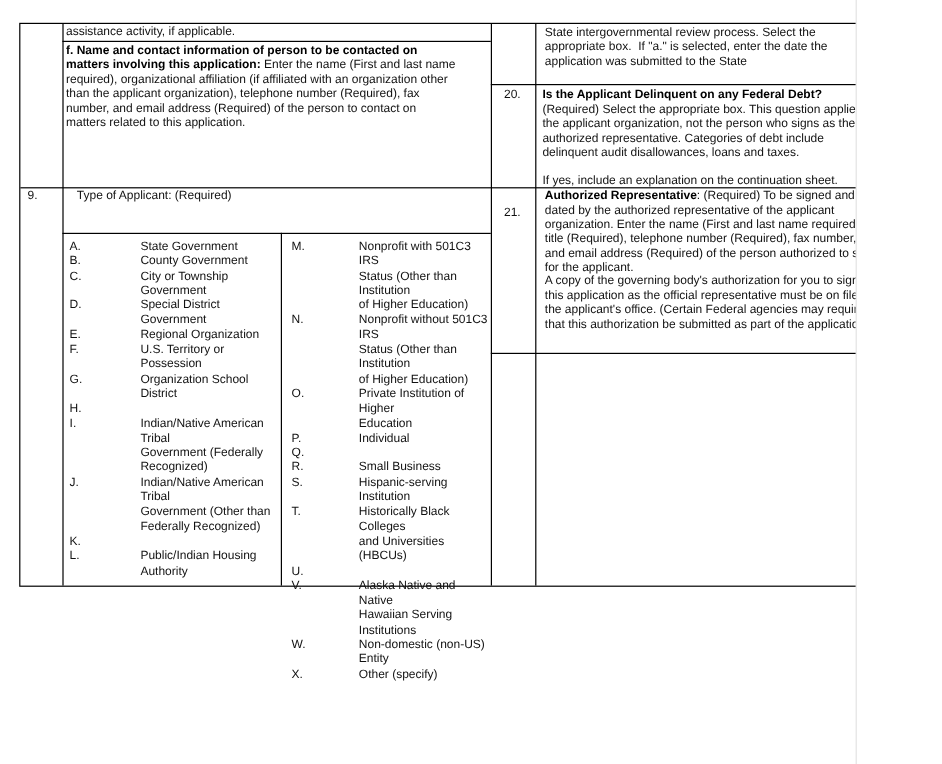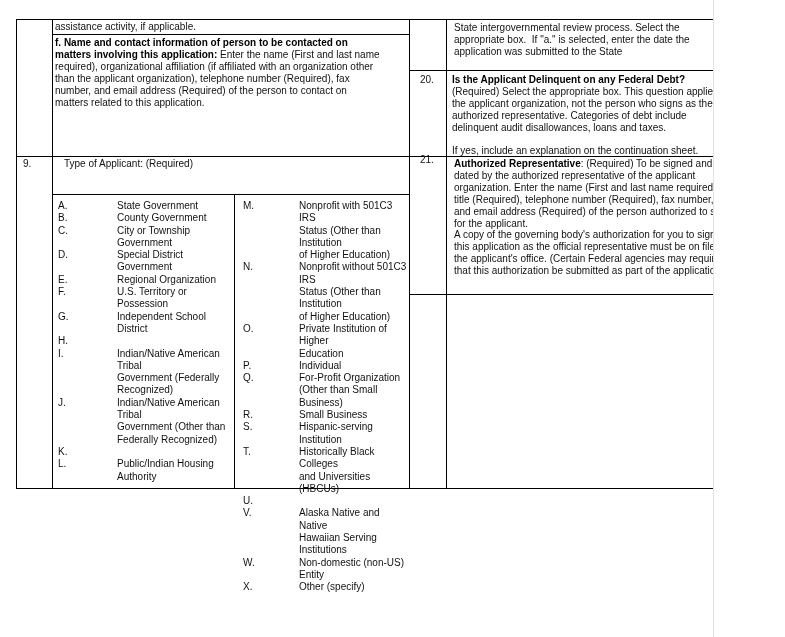--- a/index.html
+++ b/index.html
@@ -67,21 +67,21 @@
         <div class="li">
           <span class="lt">E.</span>
           <span class="lx">Regional Organization</span>
         </div>
         <div class="li">
           <span class="lt">F.</span>
           <span class="lx">U.S. Territory or Possession</span>
         </div>
         <div class="li">
           <span class="lt">G.</span>
-          <span class="lx">Independent School District</span>
+          <span class="lx">Organization School District</span>
         </div>
         <div class="li">
           <span class="lt">H.</span>
         </div>
         <div class="li">
           <span class="lt">I.</span>
           <span class="lx">Indian/Native American Tribal
 Government (Federally
 Recognized)</span>
         </div>
@@ -117,22 +117,20 @@
           <span class="lt">O.</span>
           <span class="lx">Private Institution of Higher
 Education</span>
         </div>
         <div class="li">
           <span class="lt">P.</span>
           <span class="lx">Individual</span>
         </div>
         <div class="li">
           <span class="lt">Q.</span>
-          <span class="lx">For-Profit Organization
-(Other than Small Business)</span>
         </div>
         <div class="li">
           <span class="lt">R.</span>
           <span class="lx">Small Business</span>
         </div>
         <div class="li">
           <span class="lt">S.</span>
           <span class="lx">Hispanic-serving Institution</span>
         </div>
         <div class="li">
@@ -165,21 +163,21 @@
 
     <div class="num" style="left:403px;top:54px;">20.</div>
     <div class="txt rt" style="left:435px;top:54px;width:306px;"><b>Is the Applicant Delinquent on any Federal Debt?</b><span>
 (Required) Select the appropriate box. This question applies to
 the applicant organization, not the person who signs as the
 authorized representative. Categories of debt include
 delinquent audit disallowances, loans and taxes.
 
 If yes, include an explanation on the continuation sheet.</span></div>
 
-    <div class="num" style="left:403px;top:134px;">21.</div>
+    <div class="num" style="left:403px;top:152px;">21.</div>
     <div class="txt rt" style="left:437px;top:138px;width:306px;"><b>Authorized Representative</b><span>: (Required) To be signed and
 dated by the authorized representative of the applicant
 organization. Enter the name (First and last name required)
 title (Required), telephone number (Required), fax number,
 and email address (Required) of the person authorized to sign
 for the applicant.
 A copy of the governing body's authorization for you to sign
 this application as the official representative must be on file in
 the applicant's office. (Certain Federal agencies may require
 that this authorization be submitted as part of the application.)</span></div>

